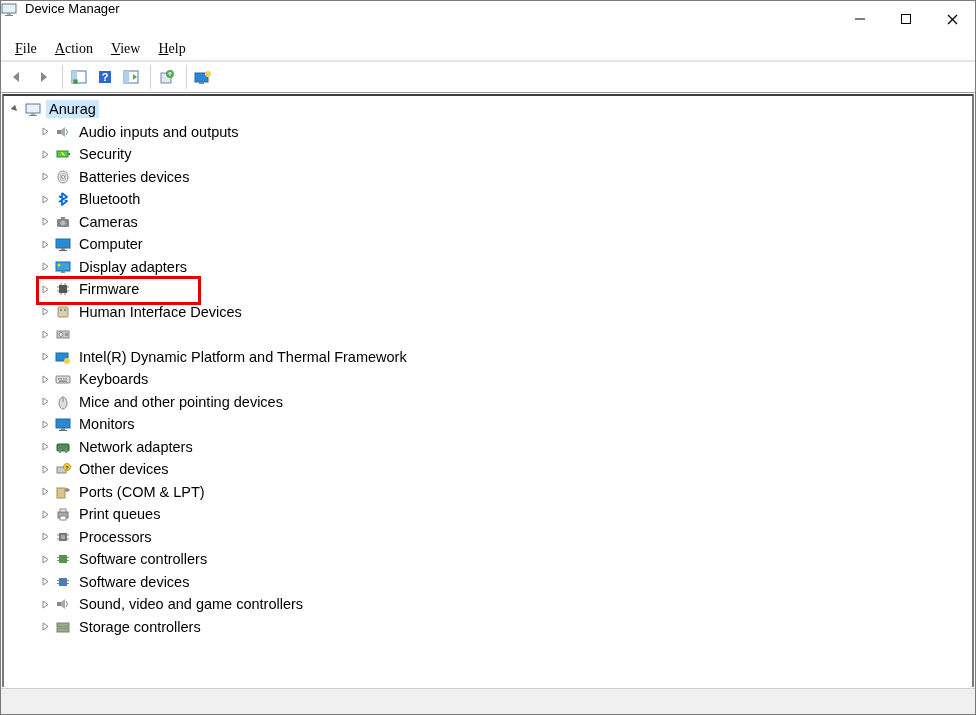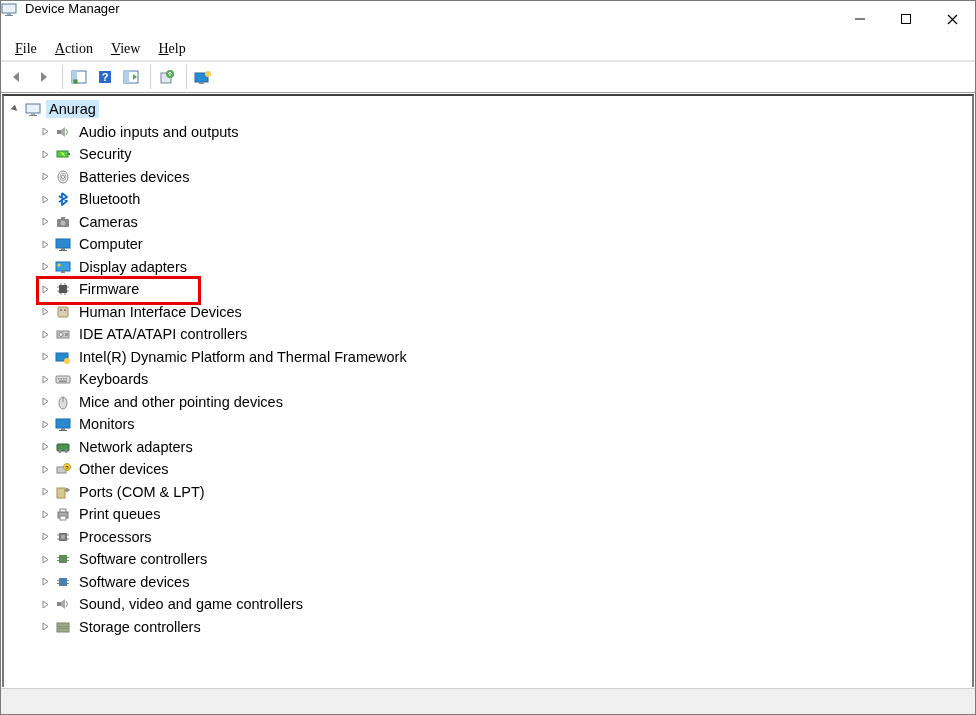--- a/index.html
+++ b/index.html
@@ -285,21 +285,20 @@
                 <path d="M2 1 L7 4.5 L2 8 Z" fill="none" stroke="#888" stroke-width="1"></path>
               </svg>
             </span>
             <span class="node-icon">
               <svg width="16" height="16">
                 <rect x="2" y="5" width="12" height="7" fill="#ccc" stroke="#888"></rect>
                 <circle cx="6" cy="8.5" r="2" fill="#eee" stroke="#888"></circle>
                 <rect x="10" y="7" width="3" height="3" fill="#999"></rect>
               </svg>
             </span>
-            <span class="node-label">IDE ATA/ATAPI controllers</span>
           </div>
           <div class="tree-row child">
             <span class="expander">
               <svg width="9" height="9">
                 <path d="M2 1 L7 4.5 L2 8 Z" fill="none" stroke="#888" stroke-width="1"></path>
               </svg>
             </span>
             <span class="node-icon">
               <svg width="16" height="16">
                 <rect x="1" y="4" width="12" height="8" fill="#2a8ad0" stroke="#1a6ab0"></rect>

